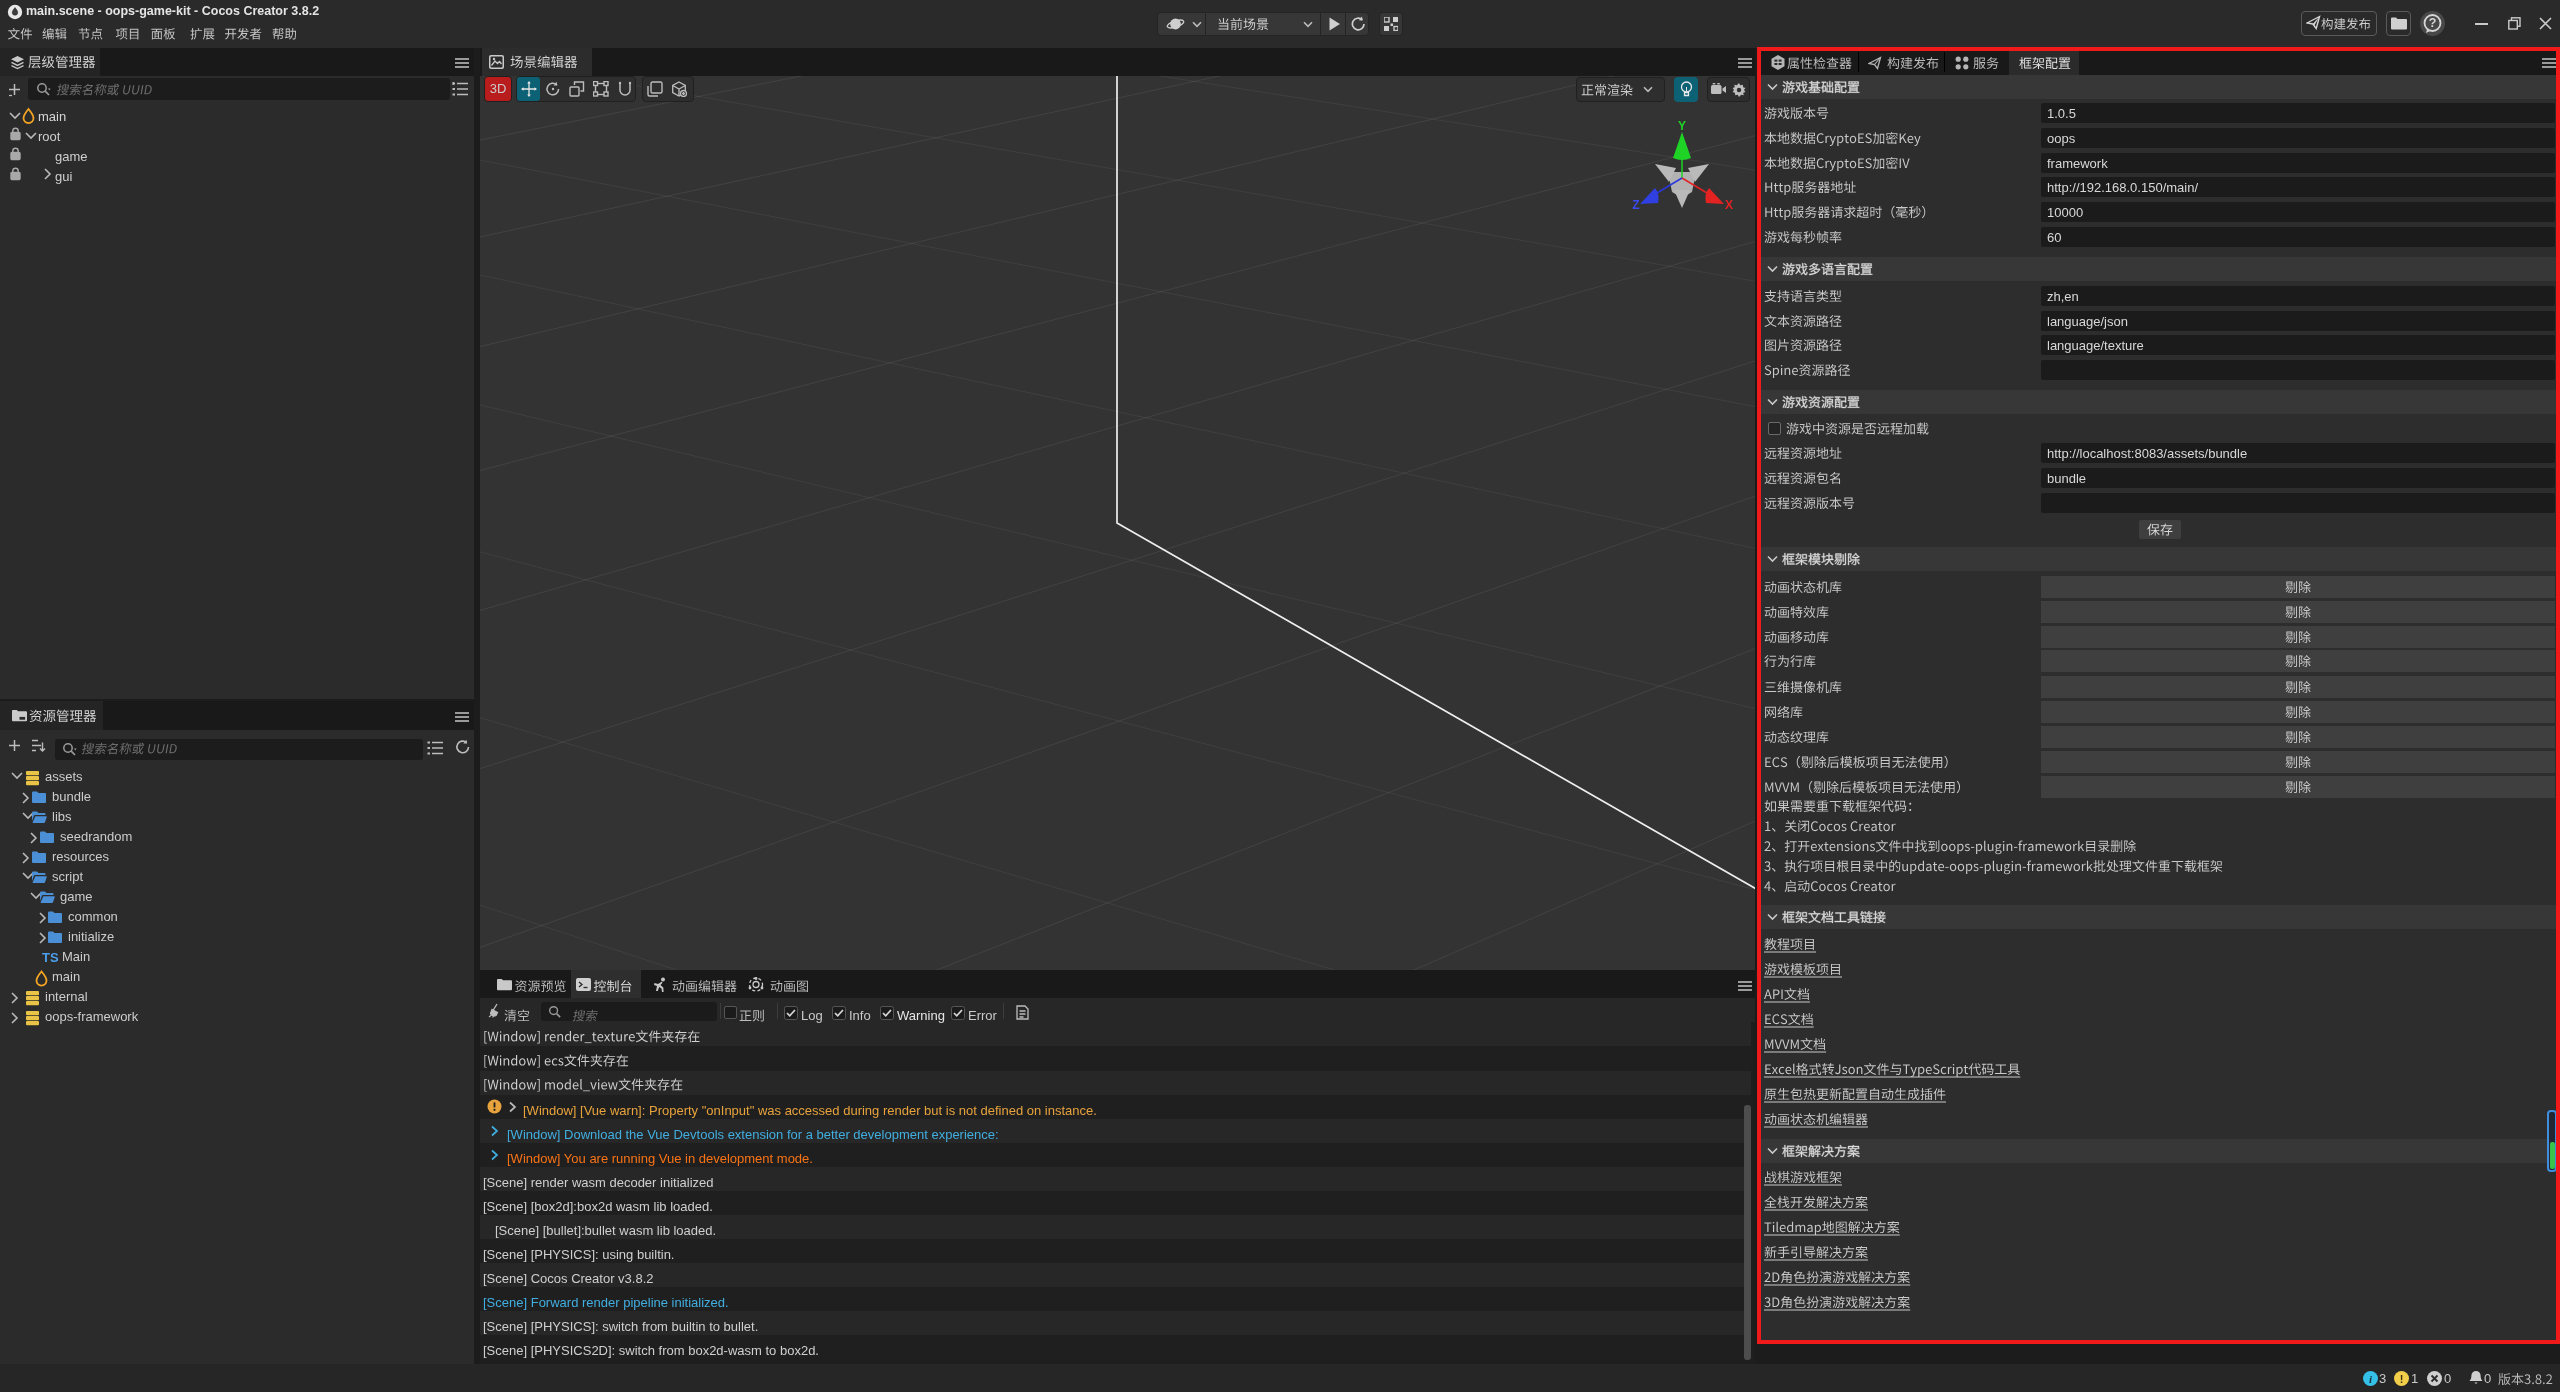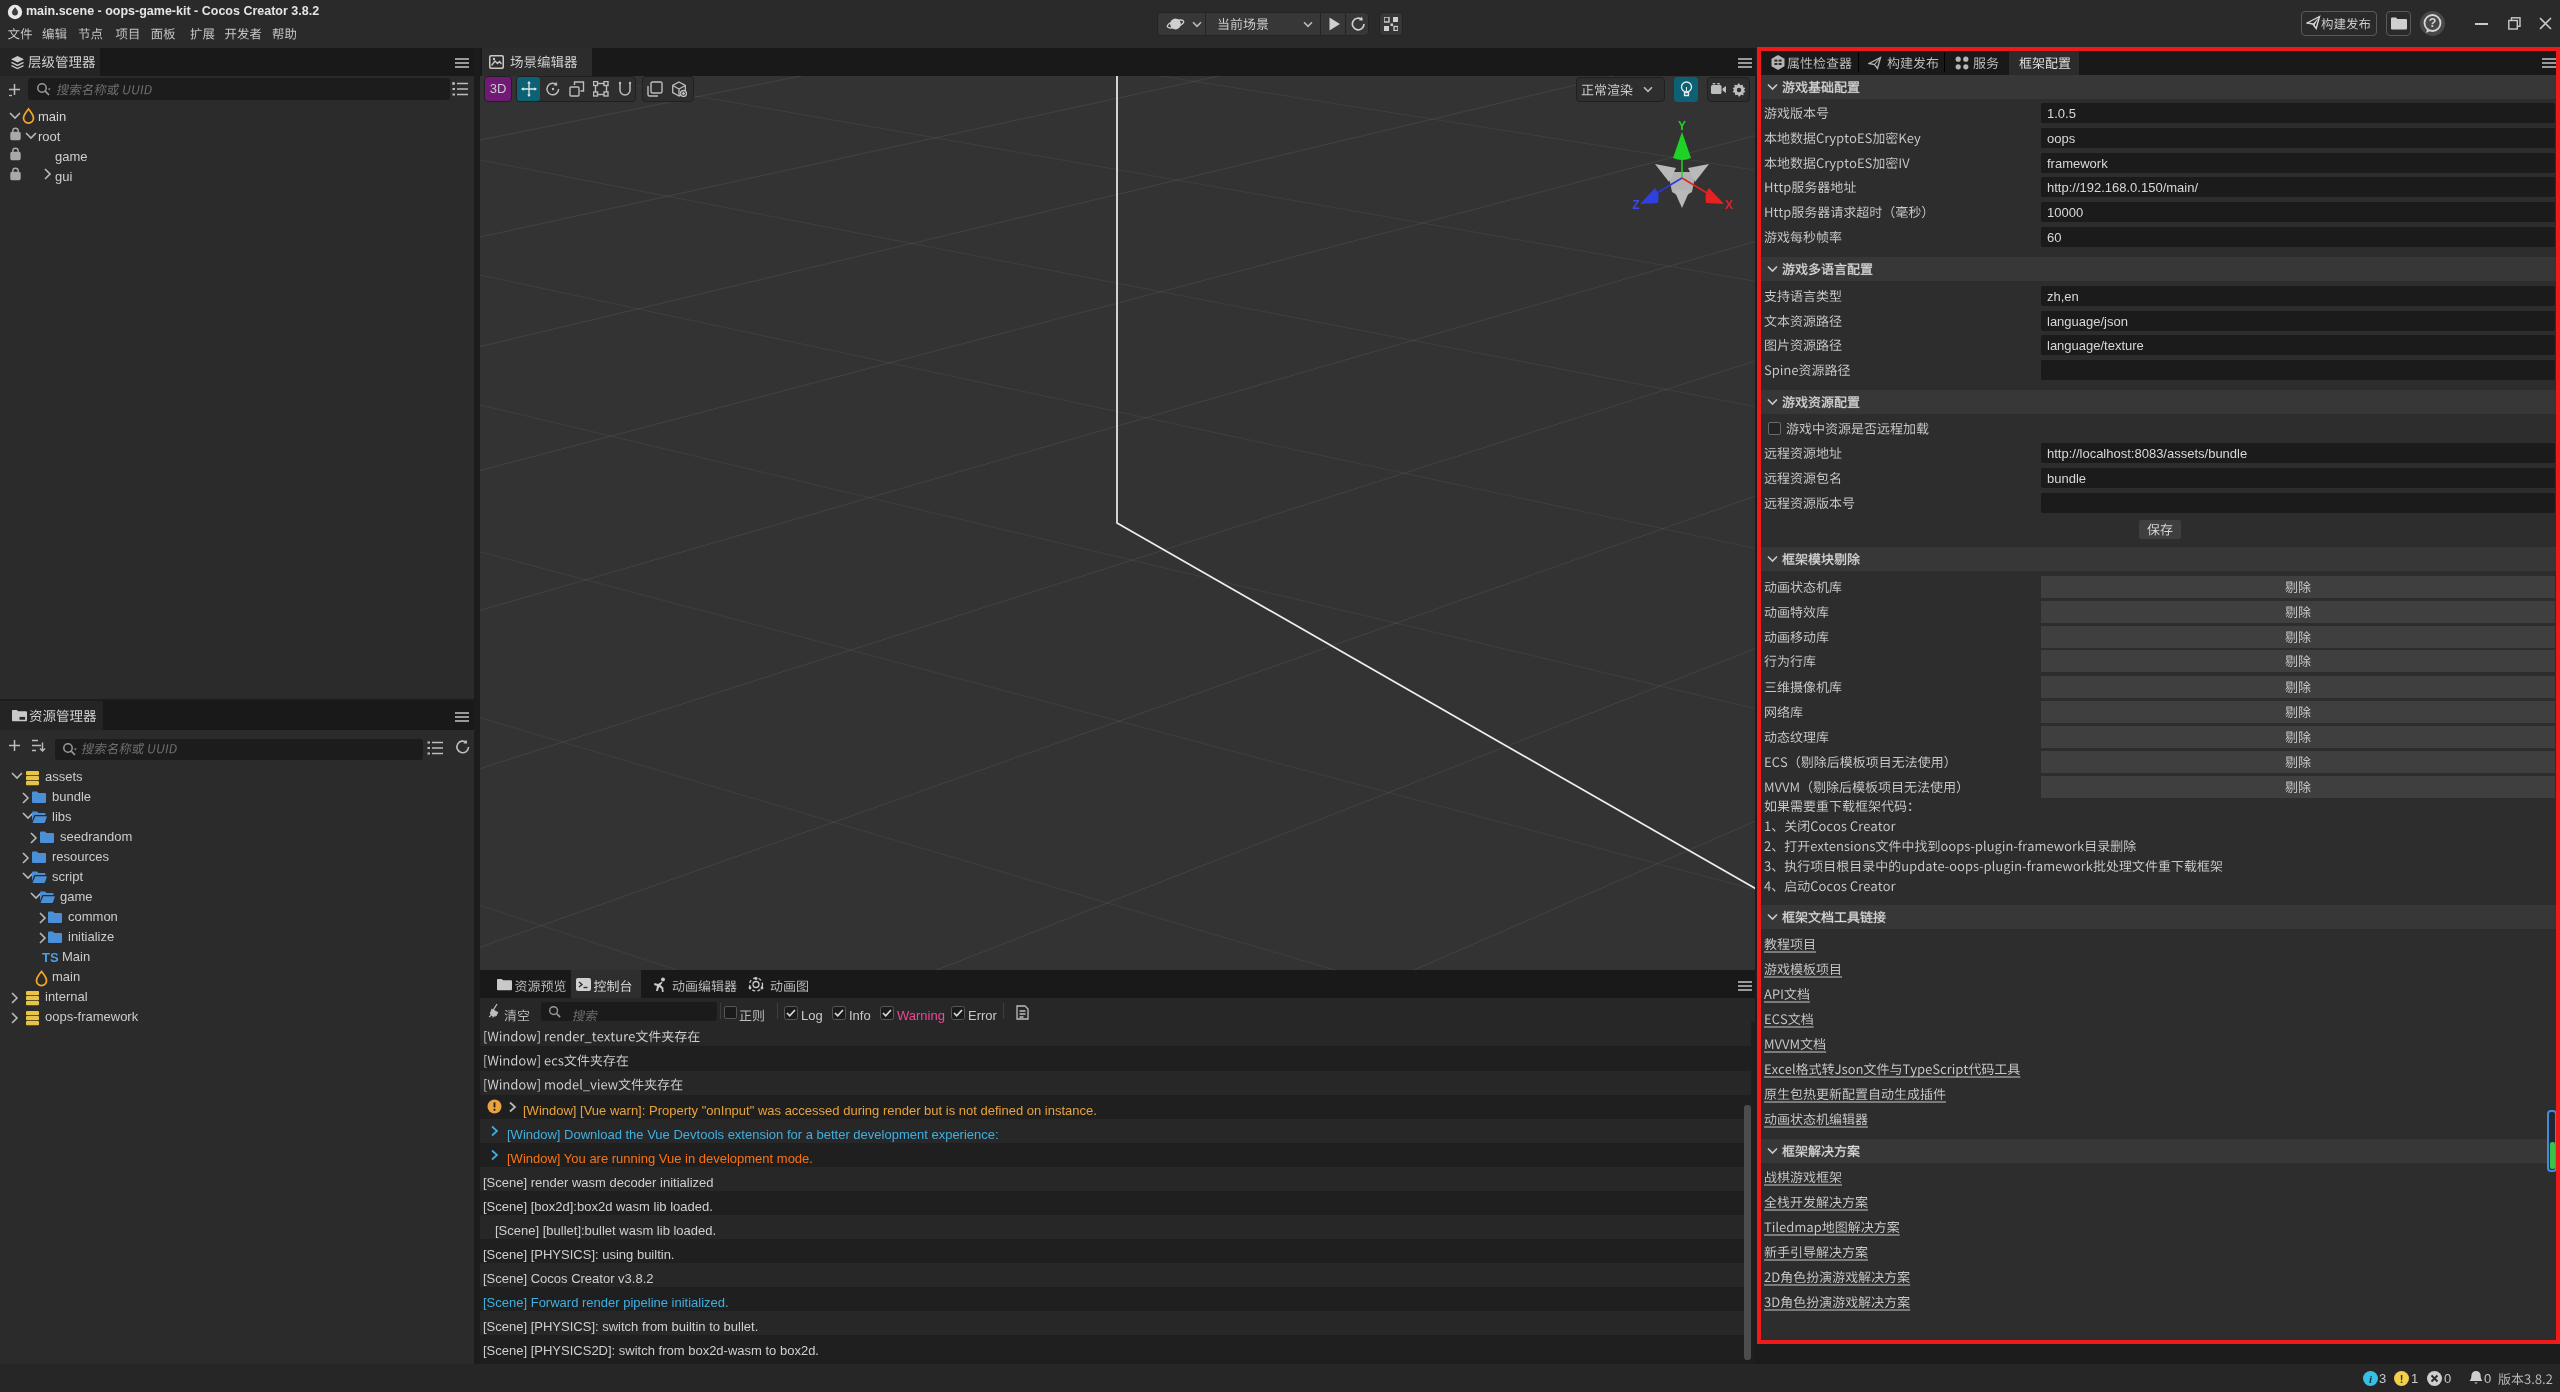--- a/index.html
+++ b/index.html
@@ -298,21 +298,21 @@
             <path d="M0 0 L30 18" stroke="#e32222" stroke-width="1.5"></path>
             <path d="M42 26 L27 10 Q22 16 24 25 Z" fill="#e32222"></path>
             <text x="47" y="31" fill="#e32222" font-size="12" font-weight="bold" text-anchor="middle" font-family="Liberation Sans">X</text>
             <path d="M0 0 L-30 18" stroke="#2937dd" stroke-width="1.5"></path>
             <path d="M-42 26 L-27 10 Q-22 16 -24 25 Z" fill="#2f3fe0"></path>
             <text x="-46" y="31" fill="#3b4bf0" font-size="12" font-weight="bold" text-anchor="middle" font-family="Liberation Sans">Z</text>
           </g>
         </svg>
   </div>
 
-  <div class="abs" style="left:4px;top:28px;width:28px;height:26px;background:#701a75;border:1px solid #202020;border-radius:4px;color:#ccc;font-size:13px;text-align:center;line-height:24px">3D</div>
+  <div class="abs" style="left:4px;top:28px;width:28px;height:26px;background:#b91c1c;border:1px solid #202020;border-radius:4px;color:#ccc;font-size:13px;text-align:center;line-height:24px">3D</div>
   <div class="abs" style="left:36px;top:28px;width:120px;height:26px;background:#2e2e2e;border:1px solid #202020;border-radius:4px"></div>
   <div class="abs" style="left:37px;top:29px;width:23px;height:24px;background:#0d6174;border-radius:3px"></div>
   <svg class="abs" style="left:41px;top:33px" width="16" height="16" viewBox="0 0 16 16" stroke="#e8e8e8" stroke-width="1.3" fill="#e8e8e8">
         <path d="M8 1.5v13M1.5 8h13" fill="none"></path>
         <path d="M8 0 9.8 2.6 6.2 2.6zM8 16 9.8 13.4 6.2 13.4zM0 8 2.6 6.2 2.6 9.8zM16 8 13.4 6.2 13.4 9.8z" stroke="none"></path>
       </svg>
   <svg class="abs" style="left:65px;top:33px" width="16" height="16" viewBox="0 0 16 16">
         <path d="M13.6 8a5.8 5.8 0 1 1-1.7-4.1" fill="none" stroke="#bdbdbd" stroke-width="1.5"></path>
         <path d="M11.6 0.8 12.3 4.6 8.5 4.4z" fill="#bdbdbd"></path>
         <circle cx="8" cy="8" r="1.2" fill="#bdbdbd"></circle>
@@ -462,21 +462,21 @@
 <div class="abs" style="left:0;top:292.9px;width:1271px;height:24.05px;background:#272727"></div>
 <div class="abs" style="left:0;top:317.0px;width:1271px;height:24.05px;background:#1f1f1f"></div>
 <div class="abs" style="left:0;top:341.0px;width:1271px;height:24.05px;background:#272727"></div>
 <div class="abs" style="left:0;top:365.0px;width:1271px;height:24.05px;background:#1f1f1f"></div>
 
   <div class="abs" style="left:1264px;top:135px;width:7px;height:255px;background:#4d4d4d;border-radius:3px"></div>
 </div>
 
 <span class="lat" style="left:801px;top:1008px;color:#c9c9c9">Log</span>
 <span class="lat" style="left:849px;top:1008px;color:#c9c9c9">Info</span>
-<span class="lat" style="left:897px;top:1008px;color:#ec4899">Warning</span>
+<span class="lat" style="left:897px;top:1008px;color:#e5e5e5">Warning</span>
 <span class="lat" style="left:968px;top:1008px;color:#c9c9c9">Error</span>
 <span class="lat" style="left:523px;top:1102.8px;color:#e8a33d">[Window] [Vue warn]: Property "onInput" was accessed during render but is not defined on instance.</span>
 <span class="lat" style="left:507px;top:1126.8px;color:#41aee0">[Window] Download the Vue Devtools extension for a better development experience:</span>
 <span class="lat" style="left:507px;top:1150.9px;color:#f97316">[Window] You are running Vue in development mode.</span>
 <span class="lat" style="left:483px;top:1174.9px;color:#cfcfcf">[Scene] render wasm decoder initialized</span>
 <span class="lat" style="left:483px;top:1199.0px;color:#cfcfcf">[Scene] [box2d]:box2d wasm lib loaded.</span>
 <span class="lat" style="left:495px;top:1223.0px;color:#cfcfcf">[Scene] [bullet]:bullet wasm lib loaded.</span>
 <span class="lat" style="left:483px;top:1247.0px;color:#cfcfcf">[Scene] [PHYSICS]: using builtin.</span>
 <span class="lat" style="left:483px;top:1271.1px;color:#cfcfcf">[Scene] Cocos Creator v3.8.2</span>
 <span class="lat" style="left:483px;top:1295.2px;color:#41aee0">[Scene] Forward render pipeline initialized.</span>

